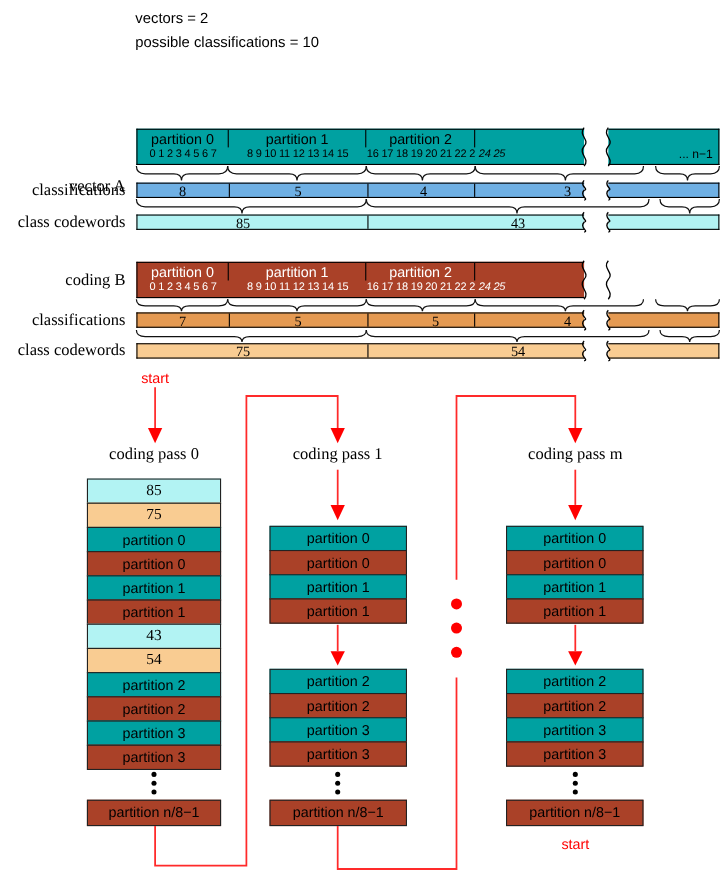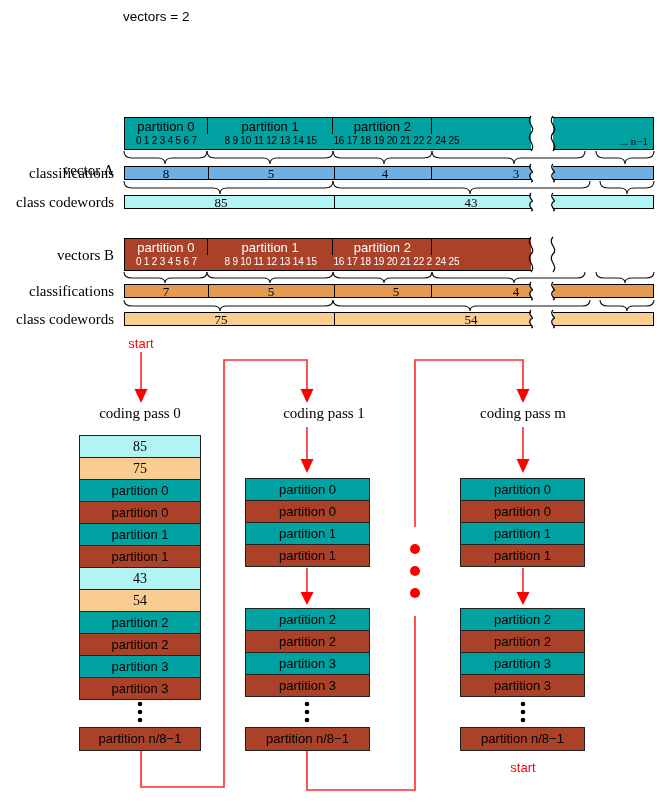--- a/index.html
+++ b/index.html
@@ -4,30 +4,30 @@
 <style>
   html,body{margin:0;padding:0;background:#fff;}
   .stage{position:relative;width:660px;height:802px;background:#fff;overflow:hidden;
          font-family:"Liberation Sans","DejaVu Sans",sans-serif;color:#000;}
   .abs{position:absolute;}
   .hline{font-size:13.5px;line-height:22px;white-space:pre;}
   .rowlabel{position:absolute;left:2px;width:112px;text-align:right;
             font-family:"Liberation Serif","DejaVu Serif",serif;font-size:15px;line-height:16px;}
   .bar{position:absolute;box-sizing:border-box;}
   .vbar{border:1px solid #000;border-right:none;}
-  .vbar.tailpc{border:1px solid #000;border-left:none;font-family:Liberation Serif, serif;}
+  .vbar.tailpc{border:1px solid #000;border-left:none;}
   .sbar{border:1px solid #000;border-right:none;}
   .sbar.tailpc{border:1px solid #000;border-left:none;}
   .prow{display:flex;height:16px;}
   .pseg{box-sizing:border-box;text-align:center;font-size:13px;line-height:17px;}
   .pseg.dvr{border-right:1px solid #000;}
   .irow{display:flex;height:16px;}
   .iseg{box-sizing:border-box;text-align:center;font-size:10px;line-height:14px;
         letter-spacing:-0.2px;white-space:nowrap;overflow:hidden;}
-  .iseg.ileft{text-align:left;padding-left:3px;}
+  .iseg.ileft{text-align:left;padding-left:3px;font-style:italic;}
   .wtx{color:#fff;}
   .dv{position:absolute;top:0;bottom:0;width:1px;background:#000;}
   .val{position:absolute;width:44px;top:0;text-align:center;font-size:13px;line-height:14px;
        font-family:"Liberation Serif","DejaVu Serif",serif;}
   .tail{position:absolute;right:5px;bottom:2px;font-size:11px;}
   .passlabel{position:absolute;width:120px;text-align:center;
              font-family:"Liberation Serif","DejaVu Serif",serif;font-size:15px;line-height:17px;}
   .flowtxt{position:absolute;text-align:center;font-size:13px;line-height:15px;color:var(--red);}
   .stack{position:absolute;}
   .bx{box-sizing:border-box;height:23px;margin-top:-1px;border:1px solid #222;
@@ -54,26 +54,27 @@
   .rdot{fill:var(--red);stroke:none;}
   .kdot{fill:#000;stroke:none;}
 </style>
 </head>
 <body>
 
 <div class="stage">
 
   <div class="abs" style="left:123px;top:6px;">
     <div class="hline">vectors = 2</div>
+    <div class="hline">possible classifications = 10</div>
   </div>
 
   <div class="rowlabel" style="top:126px;margin-top:36px;">vector A</div>
   <div class="rowlabel" style="top:165px;">classifications</div>
   <div class="rowlabel" style="top:194px;">class codewords</div>
-  <div class="rowlabel" style="top:247px;">vectors B</div>
+  <div class="rowlabel" style="top:247px;">coding B</div>
   <div class="rowlabel" style="top:283px;">classifications</div>
   <div class="rowlabel" style="top:311px;">class codewords</div>
 
   <div class="bar vbar bg-teal" style="left:124px;top:117px;width:407px;height:33px;">
     <div class="prow">
       <div class="pseg dvr" style="width:83px;">partition 0</div>
       <div class="pseg dvr" style="width:126px;">partition 1</div>
       <div class="pseg dvr" style="width:99px;">partition 2</div>
       <div class="pseg" style="width:99px;"></div>
     </div>
@@ -136,21 +137,21 @@
     <i class="dv" style="left:209px;"></i>
     <span class="val" style="left:74px;">75</span>
     <span class="val" style="left:324px;">54</span>
   </div>
   <div class="bar sbar tailpc bg-lorange" style="left:553px;top:312px;width:101px;height:14px;"></div>
 
   <div class="flowtxt" style="left:116px;top:336px;width:50px;">start</div>
   <div class="flowtxt" style="left:493px;top:760px;width:60px;">start</div>
 
   <div class="passlabel" style="left:80px;top:405px;">coding pass 0</div>
-  <div class="passlabel" style="left:264px;top:405px;">coding pass 1</div>
+  <div class="passlabel" style="left:247px;top:405px;">coding pass 1</div>
   <div class="passlabel" style="left:463px;top:405px;">coding pass m</div>
 
   <div class="stack" style="left:79px;top:435px;width:122px;">
     <div class="bx num c-cyan">85</div>
     <div class="bx num c-or">75</div>
     <div class="bx c-teal">partition 0</div>
     <div class="bx c-brown">partition 0</div>
     <div class="bx c-teal">partition 1</div>
     <div class="bx c-brown">partition 1</div>
     <div class="bx num c-cyan">43</div>

